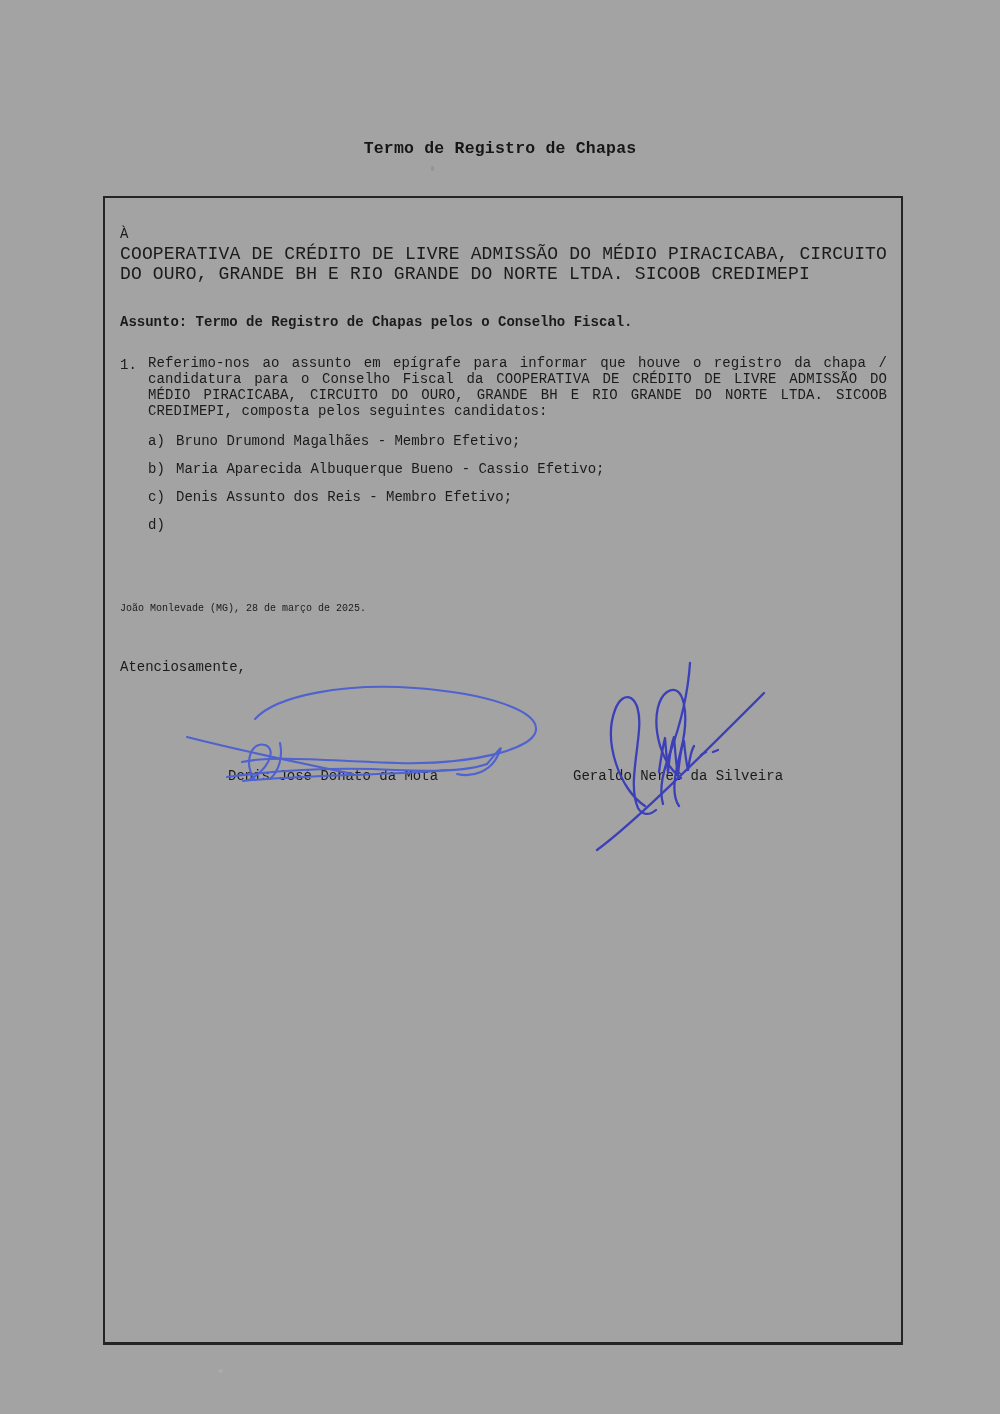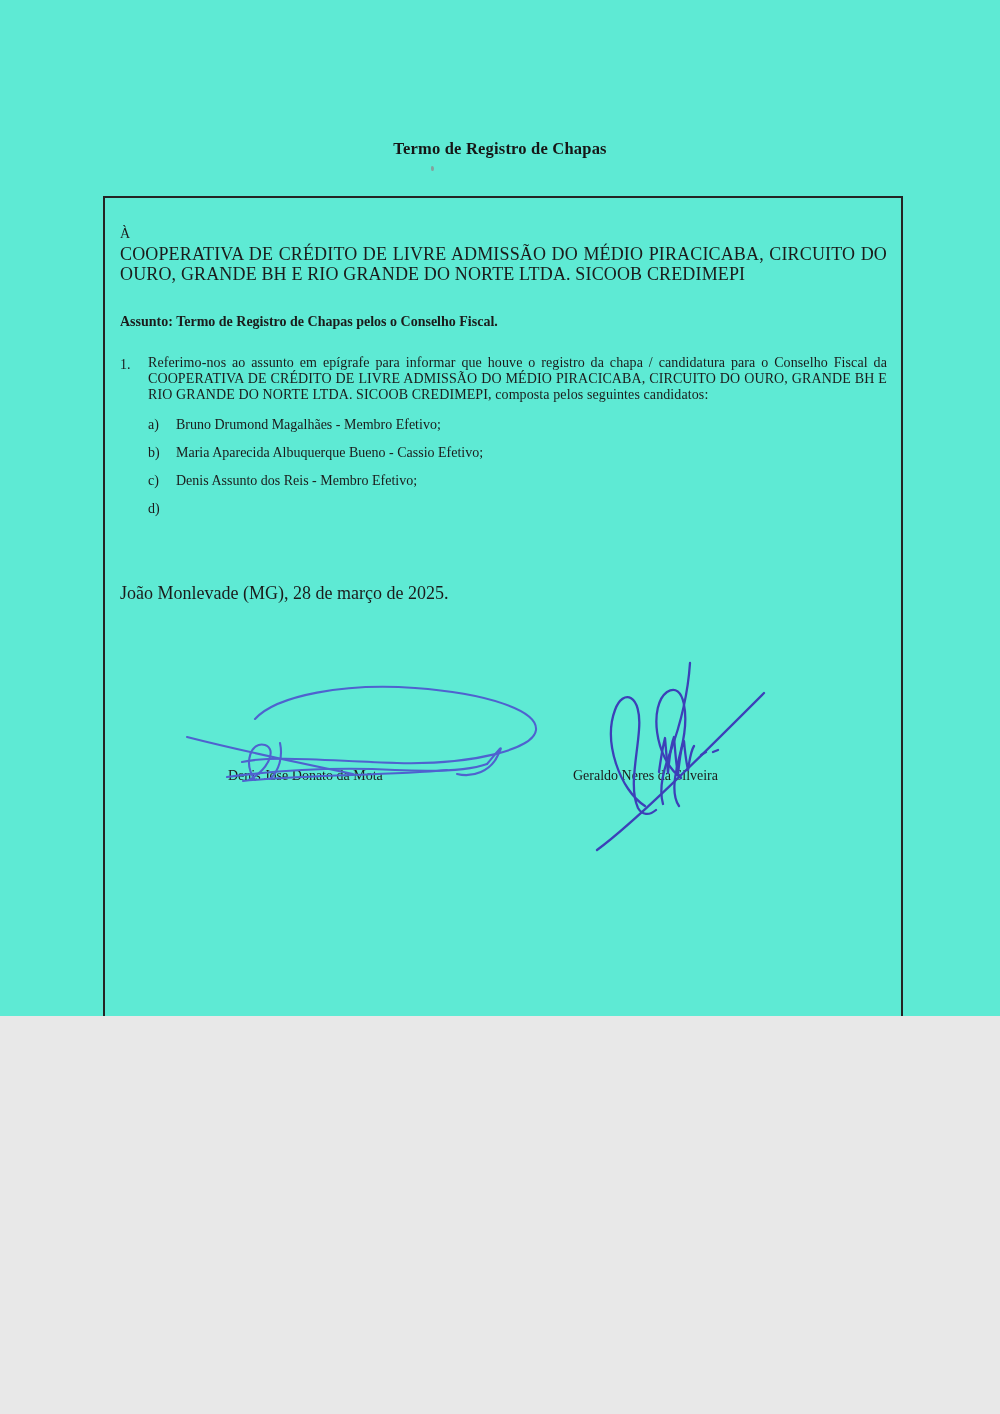--- a/index.html
+++ b/index.html
@@ -1,23 +1,23 @@
 <!DOCTYPE html>
 <html><head>
 <meta charset="utf-8">
 <style>
   * { margin: 0; padding: 0; box-sizing: border-box; }
   html, body { background: #e8e8e8; }
   .page {
     position: relative;
     width: 1000px;
-    height: 1016px;
+    height: 1414px;
     margin: 0 auto;
-    background: #5eead4;
-    font-family: Liberation Serif, serif;
+    background: #a3a3a3;
+    font-family: Liberation Mono, monospace;
     color: #1b1b1b;
     overflow: hidden;
   }
   .doc-title {
     position: absolute;
     top: 139px;
     left: 0;
     width: 100%;
     text-align: center;
     font-size: 16.5px;
@@ -85,21 +85,21 @@
     font-size: 14px;
     line-height: 16px;
     text-align: justify;
     letter-spacing: 0.1px;
   }
   .cand-list { margin-top: 12px; margin-left: 28px; }
   .cand-item { display: flex; margin-top: 8px; }
   .cand-item:first-child { margin-top: 0; }
   .cand-letter { width: 28px; flex: 0 0 28px; font-size: 14px; line-height: 20px; }
   .cand-text { font-size: 14px; line-height: 20px; }
-  .date-line { margin-top: 64px; font-size: 18px; line-height: 20px; }
+  .date-line { margin-top: 64px; font-size: 10px; line-height: 20px; }
   .closing { margin-top: 38px; font-size: 14px; line-height: 20px; }
   .sig-name {
     position: absolute;
     top: 568px;
     font-size: 14px;
     line-height: 20px;
     white-space: nowrap;
     color: #1b1b1b;
   }
   .sig-name-1 { left: 123px; }
@@ -141,20 +141,21 @@
         <span class="cand-letter">c)</span>
         <span class="cand-text">Denis Assunto dos Reis - Membro Efetivo;</span>
       </div>
       <div class="cand-item">
         <span class="cand-letter">d)</span>
       </div>
     </div>
 
     <div class="date-line">João Monlevade (MG), 28 de março de 2025.</div>
 
+    <div class="closing">Atenciosamente,</div>
 
     <span class="sig-name sig-name-1">Denis José Donato da Mota</span>
     <span class="sig-name sig-name-2">Geraldo Neres da Silveira</span>
 
     <svg class="sig-svg sig-svg-1" width="360" height="95" viewBox="0 0 360 95">
       <g fill="none" stroke-linecap="round" stroke-linejoin="round" stroke-width="2.1" stroke="#4f62cf">
         <path d="M 70 36 C 92 12, 160 0, 230 5 C 300 10, 353 27, 351 47 C 349 66, 288 82, 212 80 C 145 78, 88 72, 57 79"></path>
         <path d="M 2 54 C 45 65, 105 78, 168 91"></path>
         <path d="M 70 97 C 58 80, 66 58, 80 62 C 92 66, 84 86, 64 97"></path>
         <path d="M 95 60 C 98 74, 94 88, 85 96"></path>

